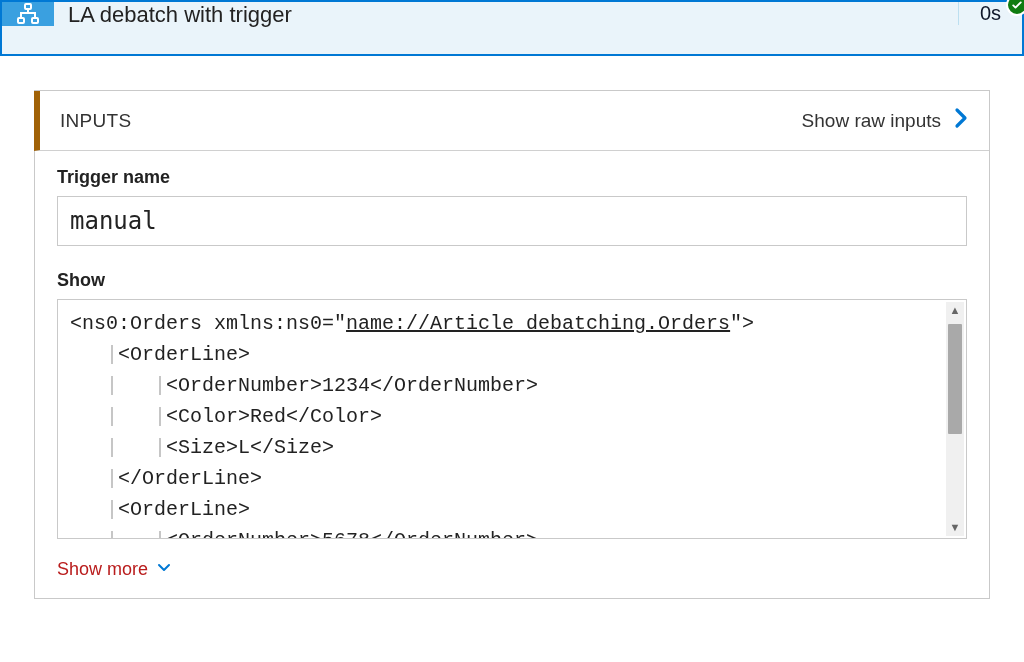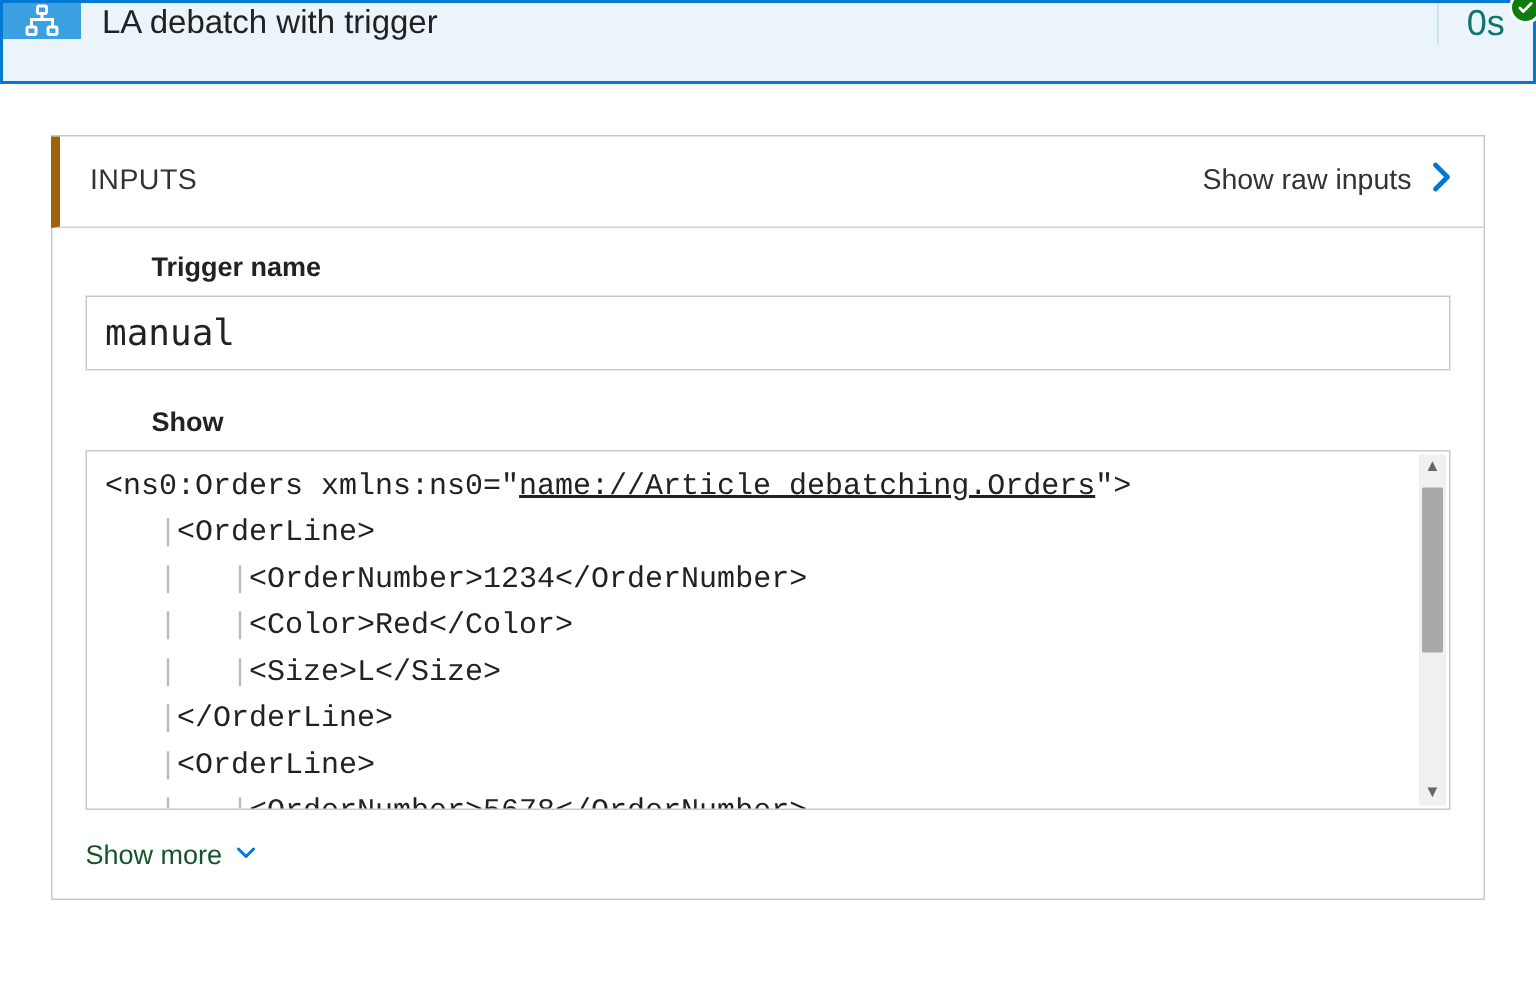--- a/index.html
+++ b/index.html
@@ -35,22 +35,22 @@
     font-size: 22px;
     color: #222;
   }
   .header-duration {
     width: 64px;
     border-left: 1px solid #bcdff0;
     background: #eaf4fa;
     display: flex;
     align-items: center;
     justify-content: center;
-    font-size: 24px;
-    color: #0f766e;
+    font-size: 20px;
+    color: #0f172a;
   }
   .badge-success {
     position: absolute;
     top: -8px;
     right: -6px;
     width: 22px;
     height: 22px;
     border-radius: 50%;
     background: #107c10;
     border: 2px solid #fff;
@@ -89,21 +89,20 @@
   .show-raw .chev { color: #0078d4; }
   .section-body {
     padding: 16px 22px 18px 22px;
   }
   .field-label {
     font-size: 18px;
     color: #222;
     font-weight: 600;
     margin-bottom: 8px;
     display: block;
-    margin-left: 44px;
   }
   .text-input {
     width: 100%;
     border: 1px solid #c9c9c9;
     font-family: Consolas, monospace;
     font-size: 24px;
     padding: 10px 12px;
     color: #222;
     background: #fff;
   }
@@ -155,21 +154,21 @@
   }
   .scroll-arrow {
     color: #666;
     font-size: 11px;
     line-height: 1;
   }
   .show-more {
     display: inline-flex;
     align-items: flex-end;
     gap: 8px;
-    color: #14532d;
+    color: #b91c1c;
     font-size: 18px;
     margin-top: 20px;
     cursor: pointer;
   }
   .show-more svg { width: 16px; height: 16px; }
   .icon-svg { display:block; }
 </style>
 </head>
 <body>
 

